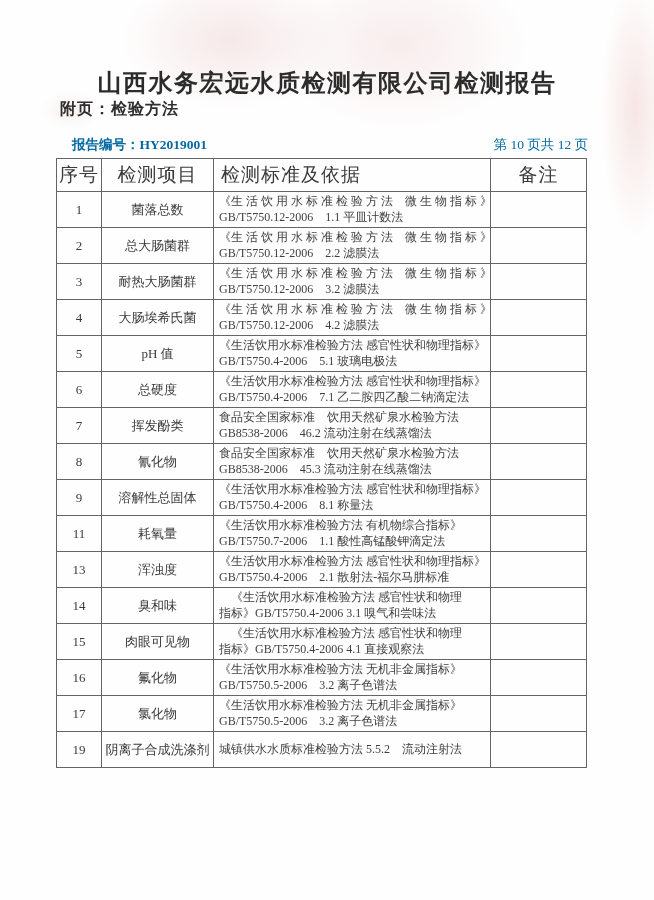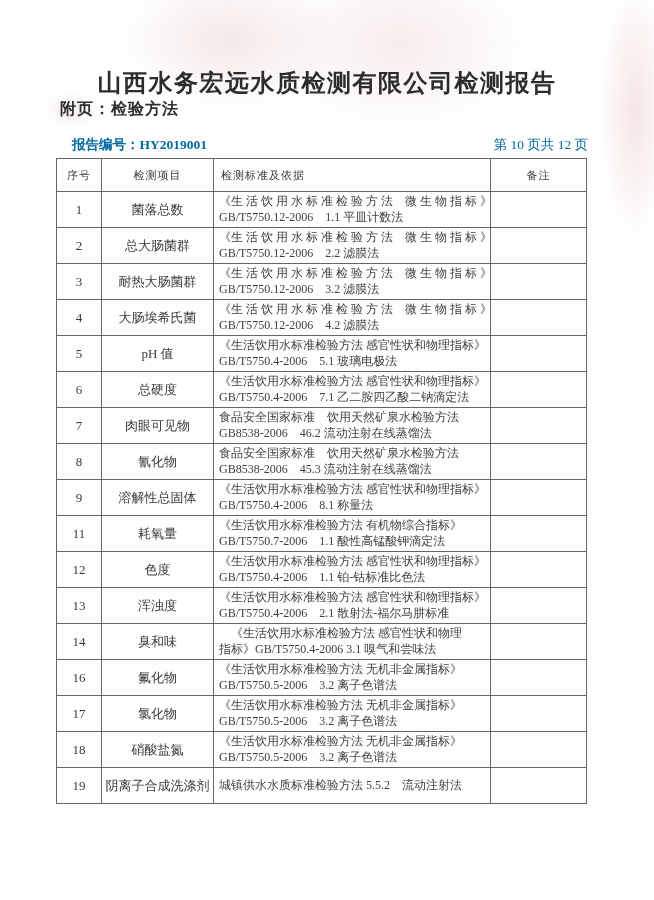--- a/index.html
+++ b/index.html
@@ -53,21 +53,21 @@
     border: 1px solid #656565;
     overflow: hidden;
   }
   .method-table col.c-no     { width: 45px;  }
   .method-table col.c-item   { width: 112px; }
   .method-table col.c-method { width: 277px; }
   .method-table col.c-remark { width: 96px;  }
 
   .method-table thead th {
     height: 30px;
-    font-weight: normal; font-size: 11px; color: #3a3a3a;
+    font-weight: normal; font-size: 19px; color: #3a3a3a;
     letter-spacing: 1px;
     margin-top: 8px;
   }
   .method-table thead th.h-method { text-align: left; padding-left: 7px; }
 
   .method-table tbody td { height: 33px; }
   .method-table td.cell-no,
   .method-table td.cell-item {
     text-align: center; font-size: 13px; color: #3a3a3a;
   }
@@ -166,21 +166,21 @@
     <td class="cell-item">总硬度</td>
     <td class="cell-method">
       <div class="method-line">《生活饮用水标准检验方法 感官性状和物理指标》</div>
       <div class="method-line">GB/T5750.4-2006　7.1 乙二胺四乙酸二钠滴定法</div>
     </td>
     <td class="cell-remark"></td>
   </tr>
 
   <tr>
     <td class="cell-no">7</td>
-    <td class="cell-item">肉眼可见物</td>
+    <td class="cell-item">挥发酚类</td>
     <td class="cell-method">
       <div class="method-line">食品安全国家标准　饮用天然矿泉水检验方法</div>
       <div class="method-line">GB8538-2006　46.2 流动注射在线蒸馏法</div>
     </td>
     <td class="cell-remark"></td>
   </tr>
 
   <tr>
     <td class="cell-no">8</td>
     <td class="cell-item">氰化物</td>
@@ -205,29 +205,20 @@
   <tr>
     <td class="cell-no">11</td>
     <td class="cell-item">耗氧量</td>
     <td class="cell-method">
       <div class="method-line">《生活饮用水标准检验方法 有机物综合指标》</div>
       <div class="method-line">GB/T5750.7-2006　1.1 酸性高锰酸钾滴定法</div>
     </td>
     <td class="cell-remark"></td>
   </tr>
 
-  <tr>
-    <td class="cell-no">12</td>
-    <td class="cell-item">色度</td>
-    <td class="cell-method">
-      <div class="method-line">《生活饮用水标准检验方法 感官性状和物理指标》</div>
-      <div class="method-line">GB/T5750.4-2006　1.1 铂-钴标准比色法</div>
-    </td>
-    <td class="cell-remark"></td>
-  </tr>
 
   <tr>
     <td class="cell-no">13</td>
     <td class="cell-item">浑浊度</td>
     <td class="cell-method">
       <div class="method-line">《生活饮用水标准检验方法 感官性状和物理指标》</div>
       <div class="method-line">GB/T5750.4-2006　2.1 散射法-福尔马肼标准</div>
     </td>
     <td class="cell-remark"></td>
   </tr>
@@ -235,20 +226,29 @@
   <tr>
     <td class="cell-no">14</td>
     <td class="cell-item">臭和味</td>
     <td class="cell-method">
       <div class="method-line">　《生活饮用水标准检验方法 感官性状和物理</div>
       <div class="method-line">指标》GB/T5750.4-2006 3.1 嗅气和尝味法</div>
     </td>
     <td class="cell-remark"></td>
   </tr>
 
+  <tr>
+    <td class="cell-no">15</td>
+    <td class="cell-item">肉眼可见物</td>
+    <td class="cell-method">
+      <div class="method-line">　《生活饮用水标准检验方法 感官性状和物理</div>
+      <div class="method-line">指标》GB/T5750.4-2006 4.1 直接观察法</div>
+    </td>
+    <td class="cell-remark"></td>
+  </tr>
 
   <tr>
     <td class="cell-no">16</td>
     <td class="cell-item">氟化物</td>
     <td class="cell-method">
       <div class="method-line">《生活饮用水标准检验方法 无机非金属指标》</div>
       <div class="method-line">GB/T5750.5-2006　3.2 离子色谱法</div>
     </td>
     <td class="cell-remark"></td>
   </tr>
@@ -256,29 +256,20 @@
   <tr>
     <td class="cell-no">17</td>
     <td class="cell-item">氯化物</td>
     <td class="cell-method">
       <div class="method-line">《生活饮用水标准检验方法 无机非金属指标》</div>
       <div class="method-line">GB/T5750.5-2006　3.2 离子色谱法</div>
     </td>
     <td class="cell-remark"></td>
   </tr>
 
-  <tr>
-    <td class="cell-no">18</td>
-    <td class="cell-item">硝酸盐氮</td>
-    <td class="cell-method">
-      <div class="method-line">《生活饮用水标准检验方法 无机非金属指标》</div>
-      <div class="method-line">GB/T5750.5-2006　3.2 离子色谱法</div>
-    </td>
-    <td class="cell-remark"></td>
-  </tr>
 
   <tr>
     <td class="cell-no">19</td>
     <td class="cell-item">阴离子合成洗涤剂</td>
     <td class="cell-method">
       <div class="method-line">城镇供水水质标准检验方法 5.5.2　流动注射法</div>
       <div class="method-line"></div>
     </td>
     <td class="cell-remark"></td>
   </tr>

